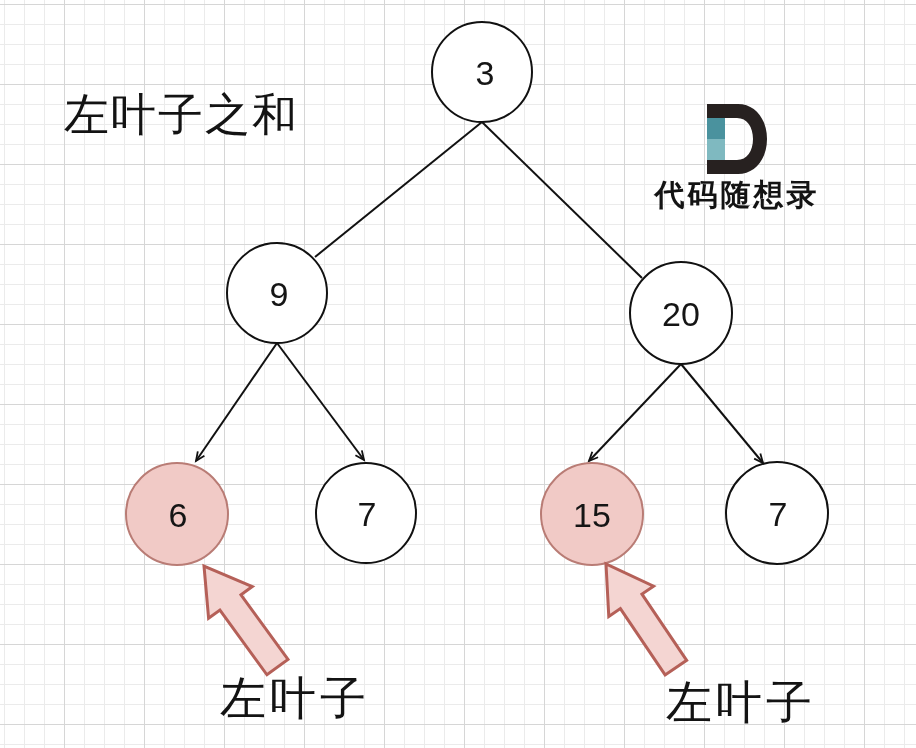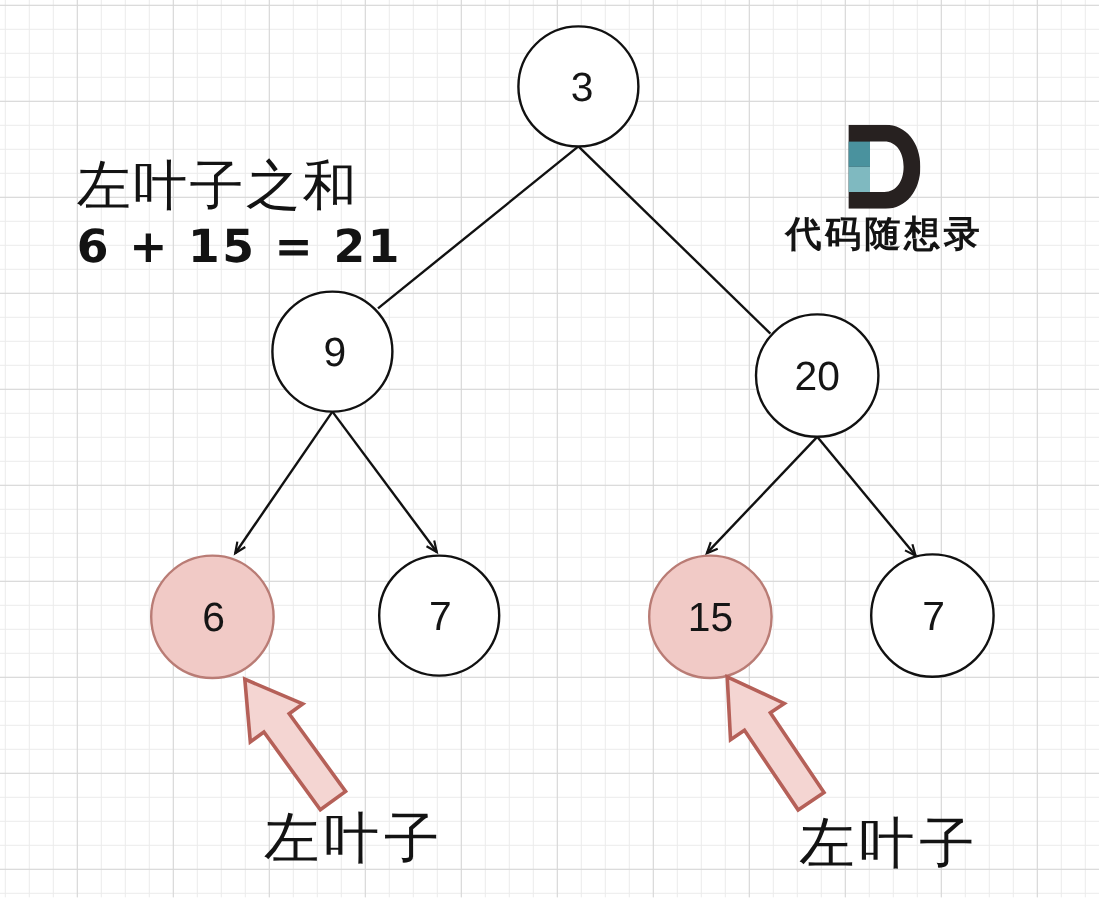--- a/index.html
+++ b/index.html
@@ -25,21 +25,21 @@
   circle.node.highlight{fill:var(--leaf-fill,#f1cac6);stroke:var(--leaf-border,#b97c75);}
   text.node-label{
     font-family:"Liberation Sans",sans-serif;font-size:34px;fill:#151515;
     text-anchor:middle;dominant-baseline:central;
   }
   .big-arrow{
     fill:var(--arrow-fill,#f4d5d2);
     stroke:var(--arrow-stroke,#b56058);
     stroke-width:3;stroke-linejoin:miter;
   }
-  .title-block{position:absolute;left:64px;top:88px;color:#131313;margin-top:40px;}
+  .title-block{position:absolute;left:64px;top:88px;color:#131313;}
   .title-line{
     font-family:"DejaVu Serif","Liberation Serif",serif;
     font-size:45px;line-height:54px;letter-spacing:2px;white-space:nowrap;
   }
   .equation-line{
     font-family:"DejaVu Sans","Liberation Sans",sans-serif;
     font-weight:bold;font-size:38px;line-height:46px;letter-spacing:2px;white-space:nowrap;
   }
   .logo{position:absolute;left:637px;top:104px;width:200px;text-align:center;}
   .logo-mark{display:inline-block;width:60px;height:70px;}
@@ -56,21 +56,20 @@
   .callout-label.left{left:220px;top:668px;}
   .callout-label.right{left:666px;top:672px;}
 </style>
 </head>
 <body>
 
 <div class="canvas">
 
   <div class="title-block">
     <div class="title-line">左叶子之和</div>
-    <div class="equation-line">6 + 15 = 21</div>
   </div>
 
   <div class="logo">
     <svg class="logo-mark" viewBox="0 0 60 70" aria-hidden="true">
       <path fill="var(--logo-dark,#272120)" fill-rule="evenodd" d="M0,0 L31,0 C48,0 60,15 60,35 C60,55 48,70 31,70 L0,70 Z
            M18,14 L30,14 C40,14 46,23 46,35 C46,47 40,56 30,56 L18,56 Z"></path>
       <rect x="0" y="14" width="18" height="21" fill="var(--logo-teal-dark,#4a929e)"></rect>
       <rect x="0" y="35" width="18" height="21" fill="var(--logo-teal-light,#7fb9c0)"></rect>
     </svg>
     <div class="logo-brand">代码随想录</div>

